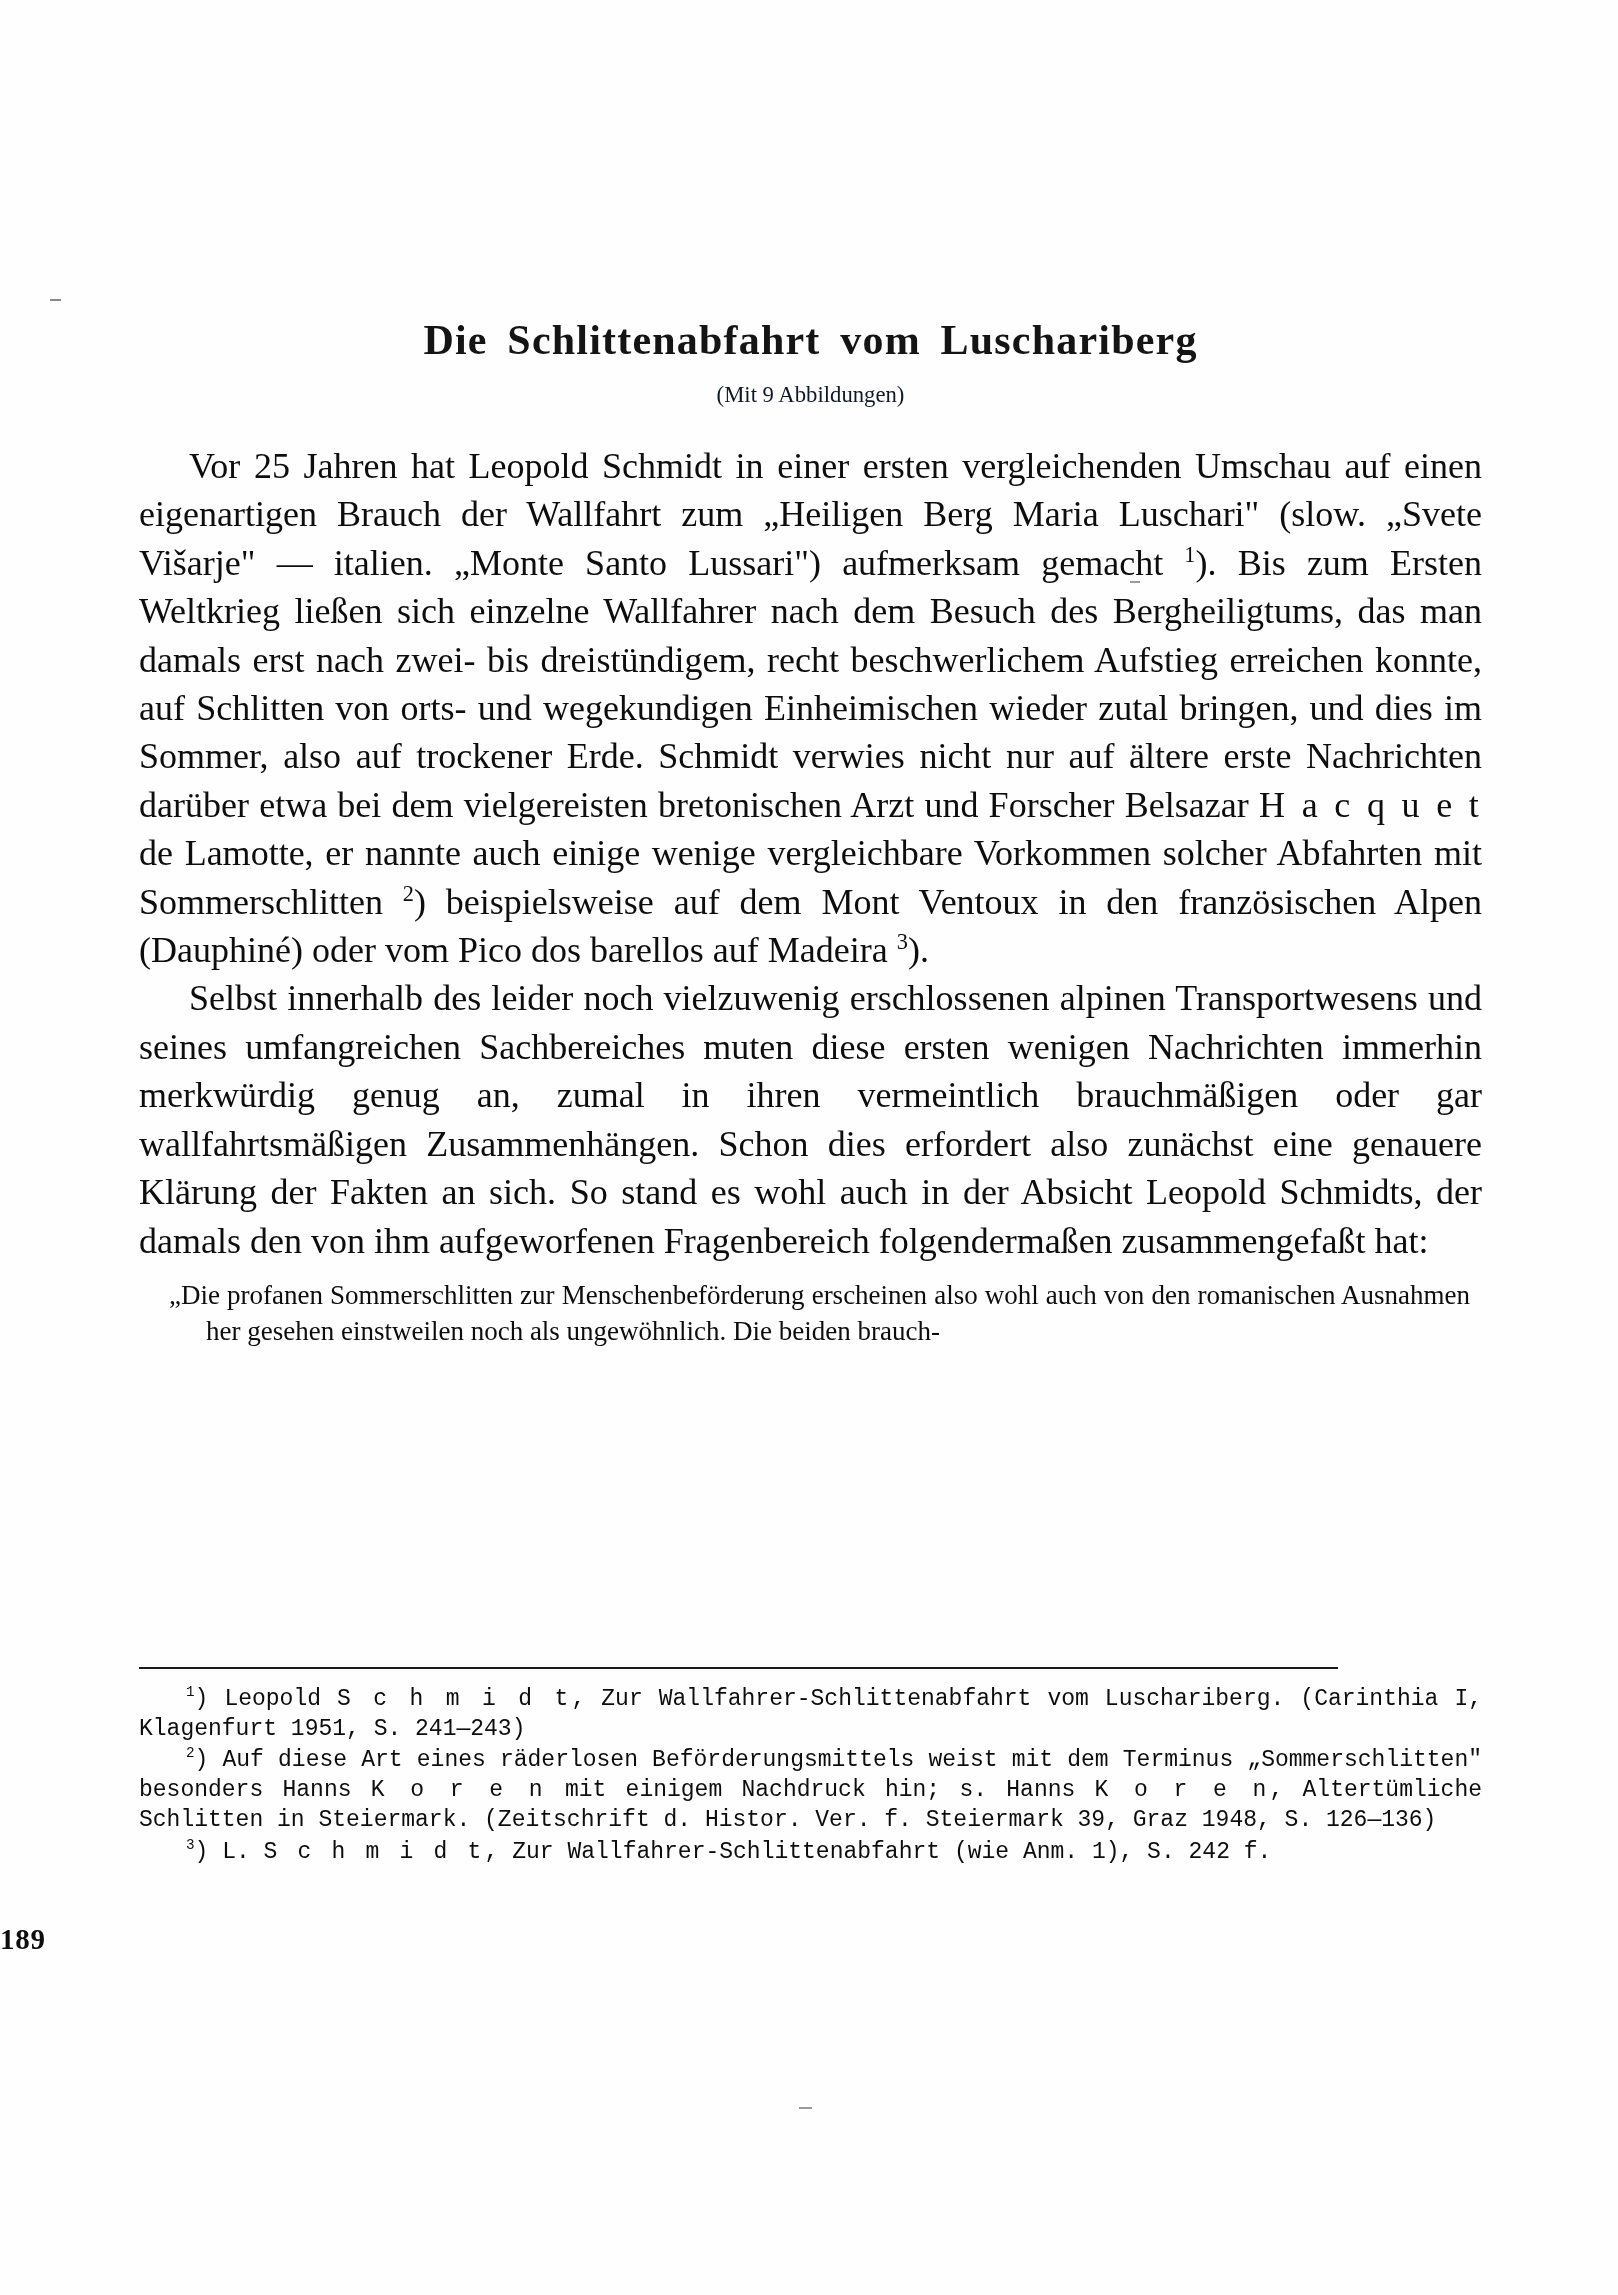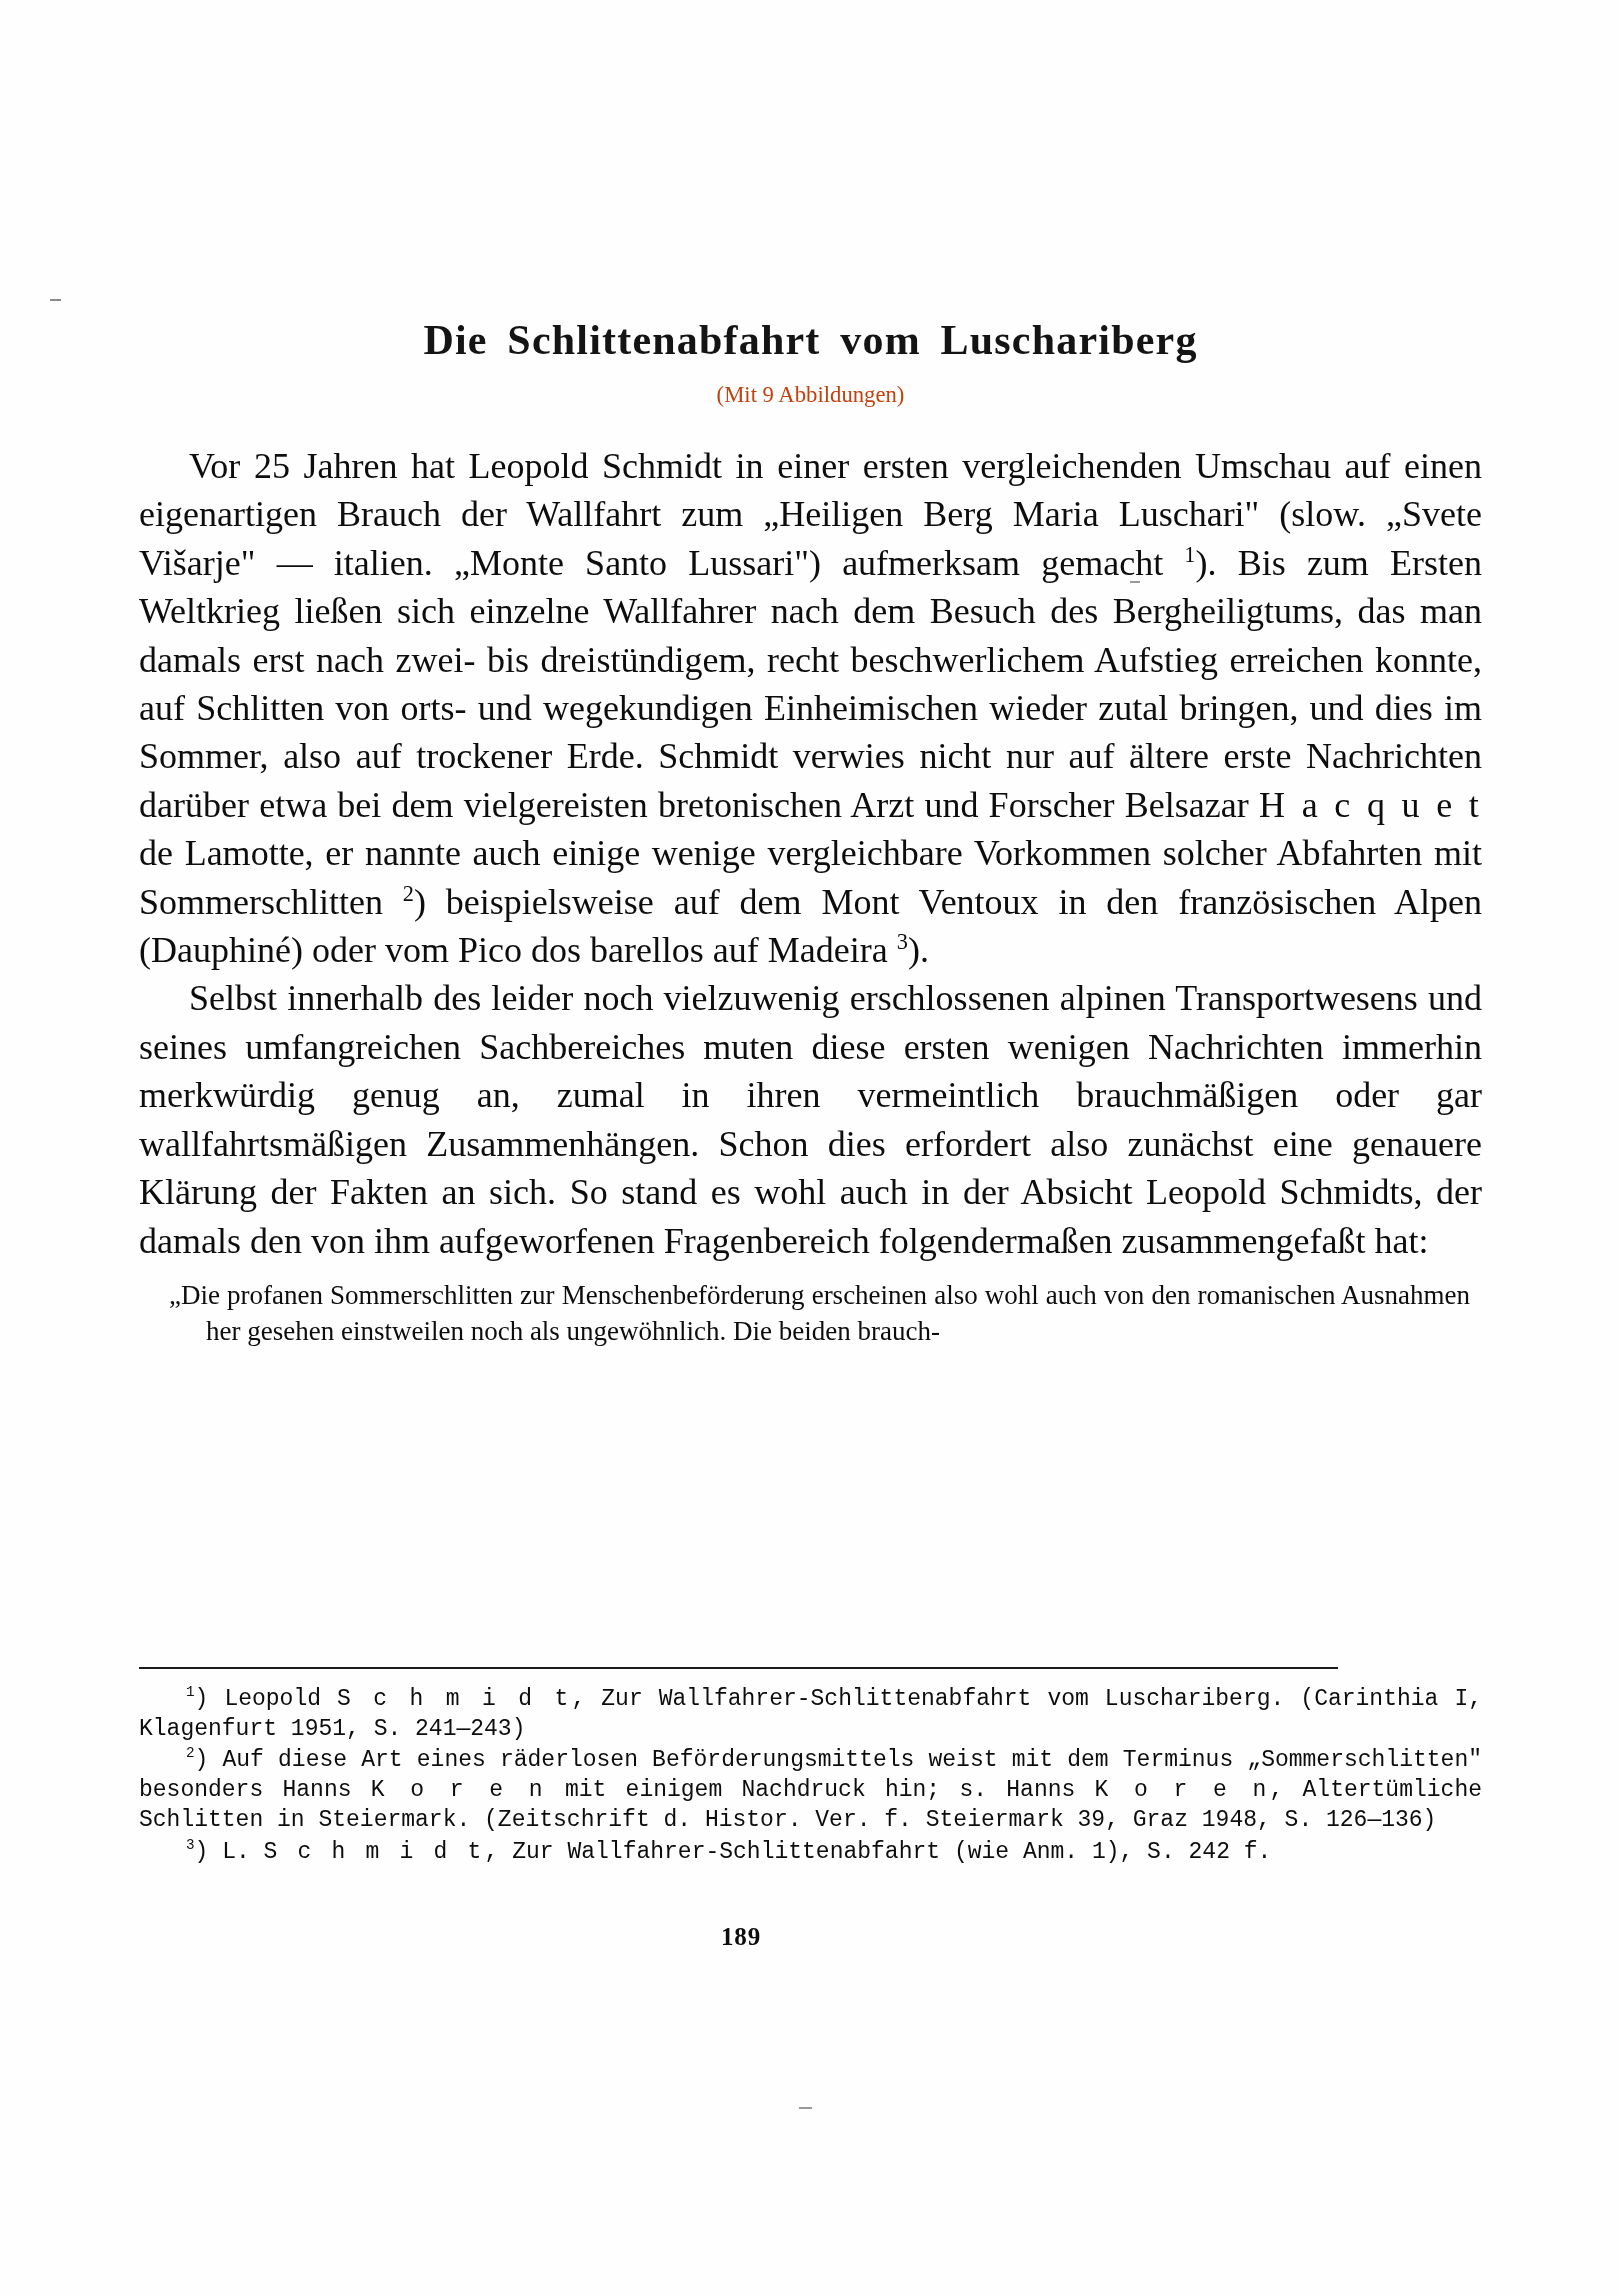--- a/index.html
+++ b/index.html
@@ -43,21 +43,21 @@
     font-weight: bold;
     text-align: center;
     margin: 0 0 36px 0;
     letter-spacing: 0.2px;
     color: #141414;
   }
   .figline {
     font-size: 22.7px;
     text-align: center;
     margin: 0 0 34px 0;
-    color: #c2410c;
+    color: #0f172a;
   }
   .byline {
     font-size: 23.5px;
     text-align: center;
     margin: 0 0 42px 0;
     color: #141414;
   }
   .byline .sp {
     letter-spacing: 3.2px;
   }
@@ -108,22 +108,22 @@
   }
   .notes p {
     margin: 0 0 1.6px 0;
     text-indent: 47px;
   }
   .pagenum {
     position: absolute;
     left: 0;
     top: 1923px;
     width: 1482px;
-    text-align: center;
-    font-size: 25px;
+    text-align: left;
+    font-size: 29px;
     font-weight: bold;
     letter-spacing: 0.8px;
   }
   .tick-left {
     position: absolute;
     left: 50px;
     top: 299px;
     width: 11.3px;
     height: 1.6px;
     background: #8a8a8a;

